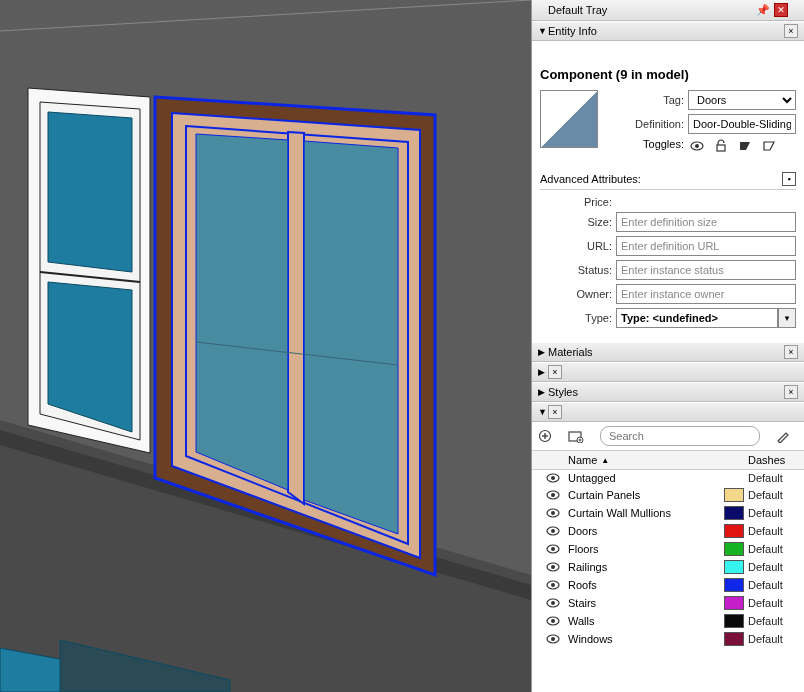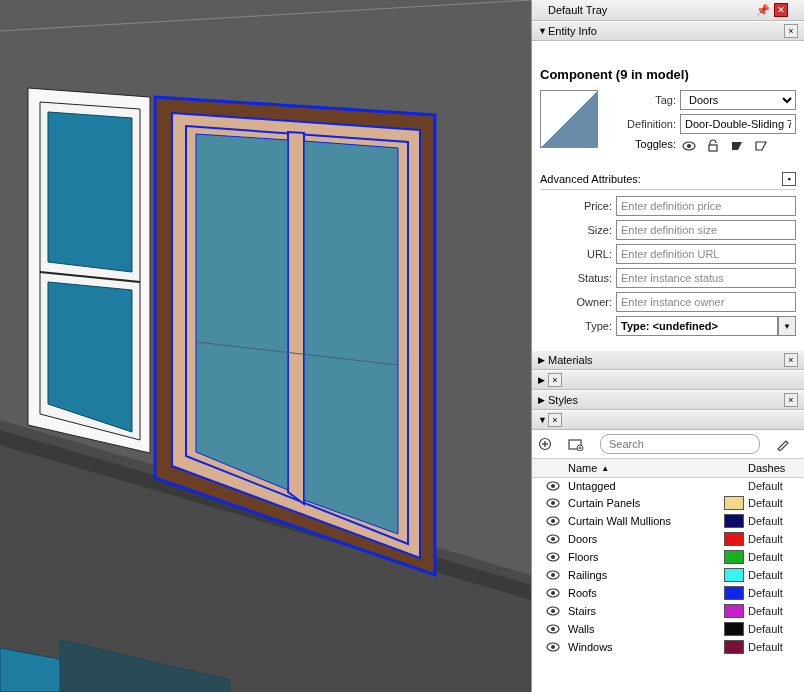--- a/index.html
+++ b/index.html
@@ -10,21 +10,21 @@
 .tray-header { background: linear-gradient(#f4f4f4,#e0e0e0); padding: 3px 16px; font-size: 12px; border-bottom: 1px solid #bbb; display: flex; align-items: center; }
 .tray-header .title { flex: 1; }
 .tray-header .pin { margin-right: 4px; font-size: 11px; cursor: pointer; }
 .tray-header .close { width: 14px; height: 14px; background: #c33; color: #fff; display: flex; align-items: center; justify-content: center; font-size: 9px; border: 1px solid #900; cursor: pointer; }
 .panel-hdr { background: linear-gradient(#f0f0f0,#dcdcdc); padding: 2px 6px; border-top: 1px solid #fff; border-bottom: 1px solid #bbb; display: flex; align-items: center; cursor: pointer; }
 .panel-hdr .arrow { width: 10px; font-size: 9px; }
 .panel-hdr .lbl { flex: 1; }
 .panel-hdr .xbtn { width: 14px; height: 14px; border: 1px solid #999; background: #eee; display: flex; align-items: center; justify-content: center; font-size: 9px; cursor: pointer; }
 .entity-body { background: #fff; padding: 6px 8px 10px; }
 .section-title { font-weight: bold; font-size: 13px; margin: 20px 0 8px; }
-.thumb-row { display: flex; gap: 16px; }
+.thumb-row { display: flex; gap: 24px; }
 .thumb { width: 58px; height: 58px; border: 1px solid #888; background: linear-gradient(to bottom right, #fff 50%, #6a8ba8 50%); }
 .fields { flex: 1; }
 .field { display: flex; align-items: center; margin-bottom: 4px; }
 .field label { width: 62px; text-align: right; margin-right: 4px; color: #333; }
 .field .control { flex: 1; display: flex; }
 .field input[type=text], .field select { width: 100%; height: 20px; border: 1px solid #888; padding: 1px 4px; font-size: 11px; background: #fff; }
 .field input::placeholder { color: #888; }
 .toggles-row { display: flex; margin-top: 2px; }
 .toggles-row label { width: 62px; text-align: right; margin-right: 4px; }
 .toggle-icons { display: flex; gap: 6px; }
@@ -156,23 +156,20 @@
       </div>
     </div>
 
     <div class="adv-hdr">
       <span class="lbl">Advanced Attributes:</span>
       <span class="btn">▪</span>
     </div>
     <div class="adv-fields">
       <div class="field">
           <label>Price:</label>
-          <div class="control">
-            <input type="text" placeholder="Enter definition price" style="">
-          </div>
         </div>
       <div class="field">
           <label>Size:</label>
           <div class="control">
             <input type="text" placeholder="Enter definition size" style="">
           </div>
         </div>
       <div class="field">
           <label>URL:</label>
           <div class="control">

